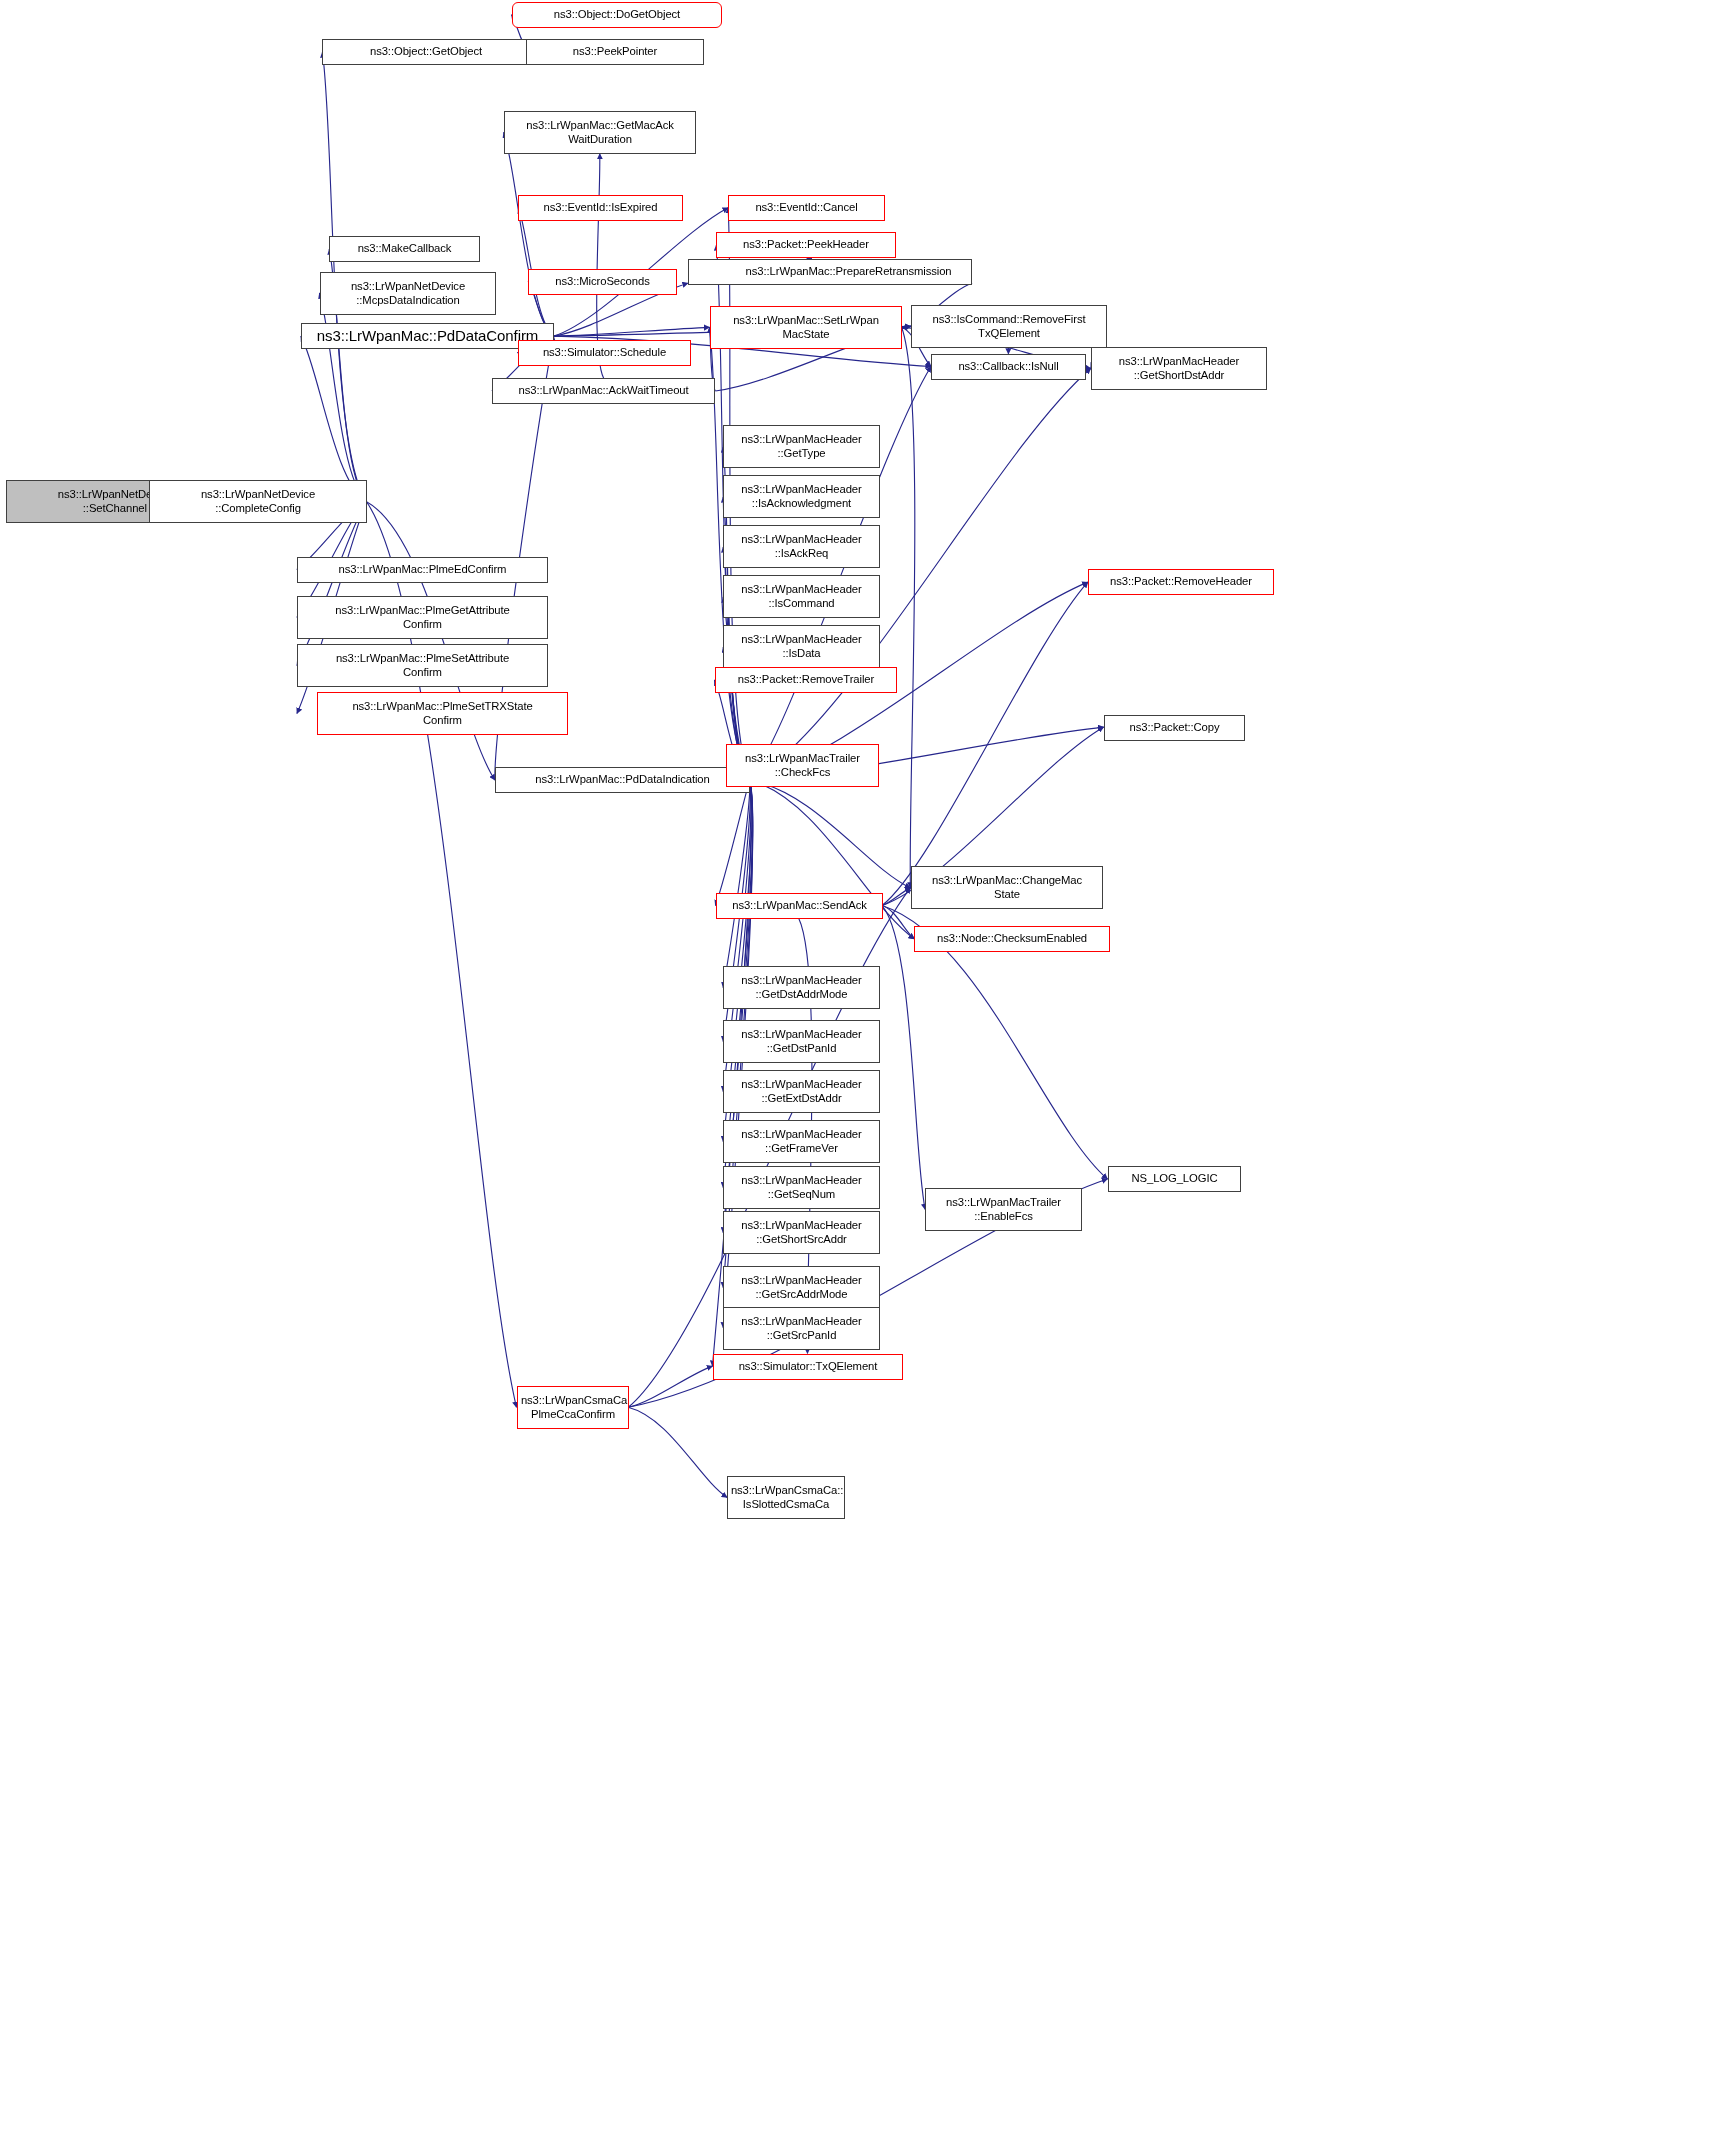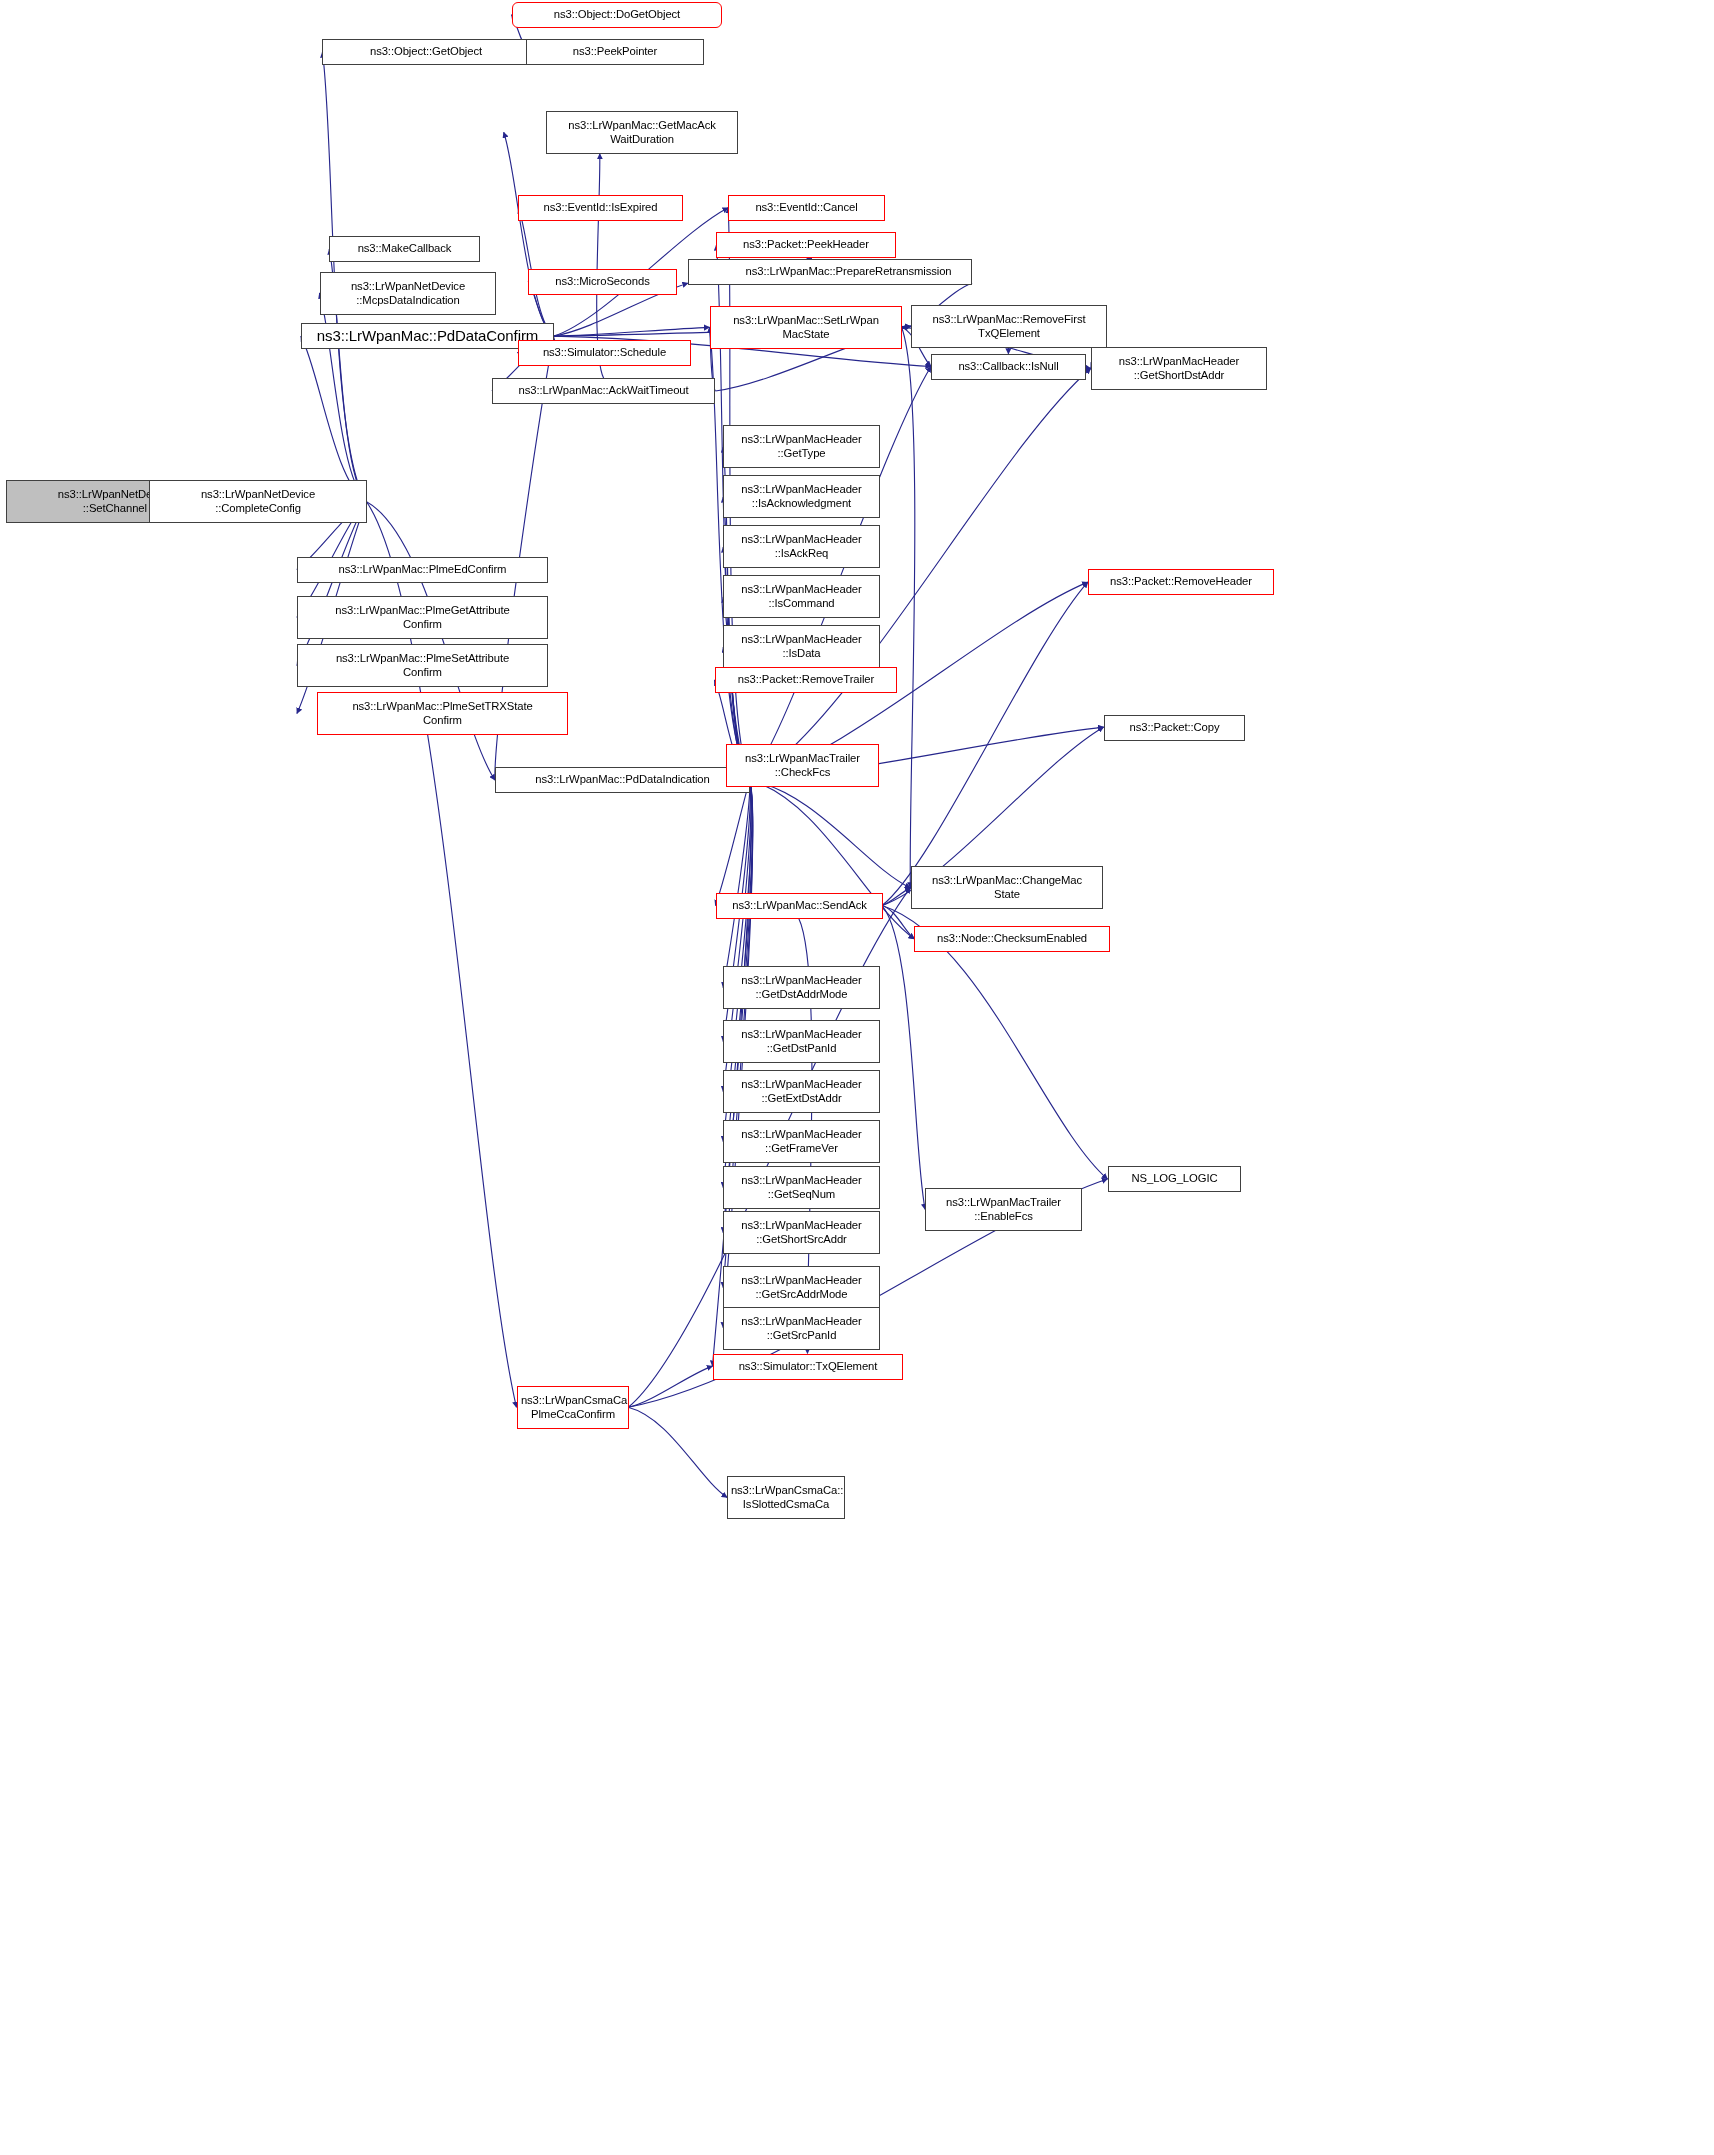--- a/index.html
+++ b/index.html
@@ -146,32 +146,32 @@
 ::SetChannel</span></div>
       <div class="node black" style="left: 149px; top: 480px; width: 218px; height: 43px; font-size: 11.3px;"><span class="node-label">ns3::LrWpanNetDevice
 ::CompleteConfig</span></div>
       <div class="node black" style="left: 322px; top: 39px; width: 208px; height: 25.5px; font-size: 11.3px;"><span class="node-label">ns3::Object::GetObject</span></div>
       <div class="node red" style="left: 512px; top: 2px; width: 210px; height: 25.5px; font-size: 11.3px; border-radius: 6px;"><span class="node-label">ns3::Object::DoGetObject</span></div>
       <div class="node black" style="left: 526px; top: 39px; width: 178px; height: 25.5px; font-size: 11.3px;"><span class="node-label">ns3::PeekPointer</span></div>
       <div class="node black" style="left: 329px; top: 236px; width: 151px; height: 25.5px; font-size: 11.3px;"><span class="node-label">ns3::MakeCallback</span></div>
       <div class="node black" style="left: 320px; top: 272px; width: 176px; height: 43px; font-size: 11.3px;"><span class="node-label">ns3::LrWpanNetDevice
 ::McpsDataIndication</span></div>
       <div class="node black" style="left: 301px; top: 323px; width: 253px; height: 25.5px; font-size: 15px; text-align: center;"><span class="node-label">ns3::LrWpanMac::PdDataConfirm</span></div>
-      <div class="node black" style="left: 504px; top: 111px; width: 192px; height: 43px; font-size: 11.3px; margin-left: 42px;"><span class="node-label">ns3::LrWpanMac::GetMacAck
+      <div class="node black" style="left: 504px; top: 111px; width: 192px; height: 43px; font-size: 11.3px;"><span class="node-label">ns3::LrWpanMac::GetMacAck
 WaitDuration</span></div>
       <div class="node red" style="left: 518px; top: 195px; width: 165px; height: 25.5px; font-size: 11.3px;"><span class="node-label">ns3::EventId::IsExpired</span></div>
       <div class="node red" style="left: 528px; top: 269px; width: 149px; height: 25.5px; font-size: 11.3px;"><span class="node-label">ns3::MicroSeconds</span></div>
       <div class="node red" style="left: 518px; top: 340px; width: 173px; height: 25.5px; font-size: 11.3px;"><span class="node-label">ns3::Simulator::Schedule</span></div>
       <div class="node black" style="left: 492px; top: 378px; width: 223px; height: 25.5px; font-size: 11.3px;"><span class="node-label">ns3::LrWpanMac::AckWaitTimeout</span></div>
       <div class="node red" style="left: 728px; top: 195px; width: 157px; height: 25.5px; font-size: 11.3px;"><span class="node-label">ns3::EventId::Cancel</span></div>
       <div class="node red" style="left: 716px; top: 232px; width: 180px; height: 25.5px; font-size: 11.3px;"><span class="node-label">ns3::Packet::PeekHeader</span></div>
       <div class="node black" style="left: 688px; top: 259px; width: 284px; height: 25.5px; font-size: 11.3px; padding-left: 40px;"><span class="node-label">ns3::LrWpanMac::PrepareRetransmission</span></div>
       <div class="node red" style="left: 710px; top: 306px; width: 192px; height: 43px; font-size: 11.3px;"><span class="node-label">ns3::LrWpanMac::SetLrWpan
 MacState</span></div>
-      <div class="node black" style="left: 911px; top: 305px; width: 196px; height: 43px; font-size: 11.3px;"><span class="node-label">ns3::LrWpanMac::RemoveFirst
+      <div class="node black" style="left: 911px; top: 305px; width: 196px; height: 43px; font-size: 11.3px;"><span class="node-label">ns3::IsCommand::RemoveFirst
 TxQElement</span></div>
       <div class="node black" style="left: 931px; top: 354px; width: 155px; height: 25.5px; font-size: 11.3px;"><span class="node-label">ns3::Callback::IsNull</span></div>
       <div class="node black" style="left: 1091px; top: 347px; width: 176px; height: 43px; font-size: 11.3px;"><span class="node-label">ns3::LrWpanMacHeader
 ::GetShortDstAddr</span></div>
       <div class="node black" style="left: 495px; top: 767px; width: 255px; height: 25.5px; font-size: 11.3px;"><span class="node-label">ns3::LrWpanMac::PdDataIndication</span></div>
       <div class="node black" style="left: 723px; top: 425px; width: 157px; height: 43px; font-size: 11.3px;"><span class="node-label">ns3::LrWpanMacHeader
 ::GetType</span></div>
       <div class="node black" style="left: 723px; top: 475px; width: 157px; height: 43px; font-size: 11.3px;"><span class="node-label">ns3::LrWpanMacHeader
 ::IsAcknowledgment</span></div>
       <div class="node black" style="left: 723px; top: 525px; width: 157px; height: 43px; font-size: 11.3px;"><span class="node-label">ns3::LrWpanMacHeader

